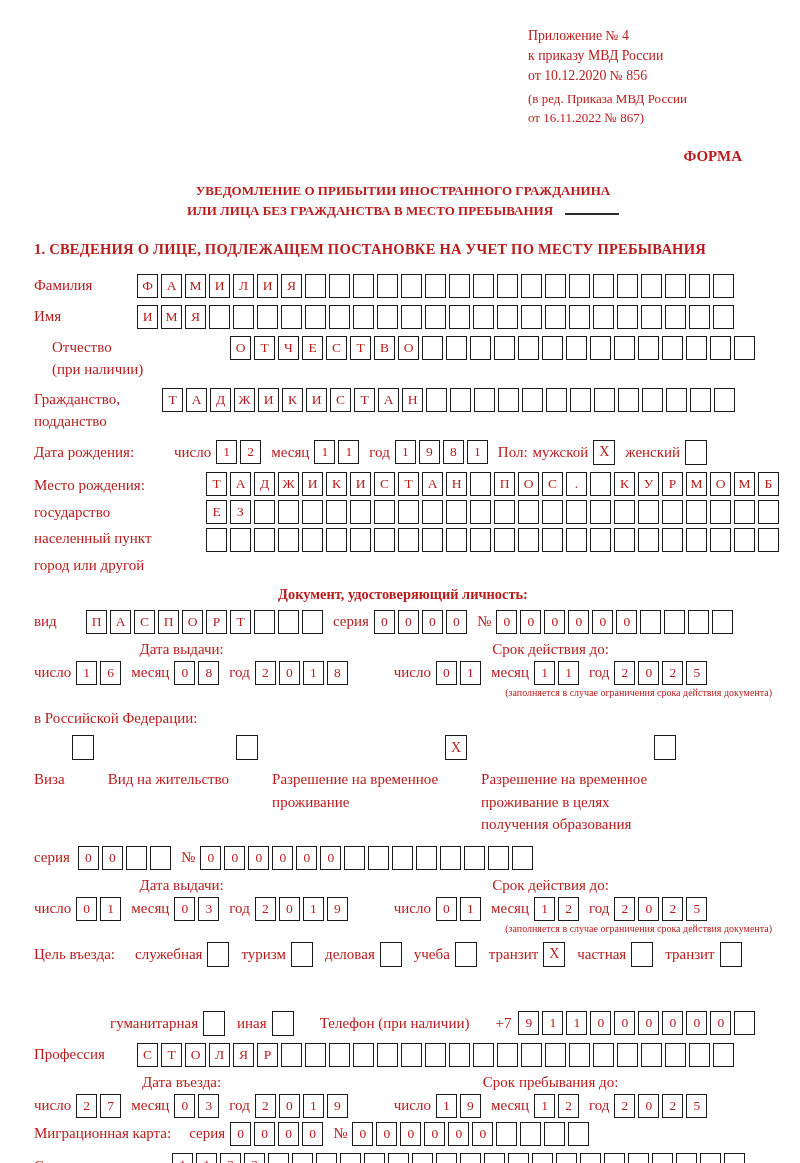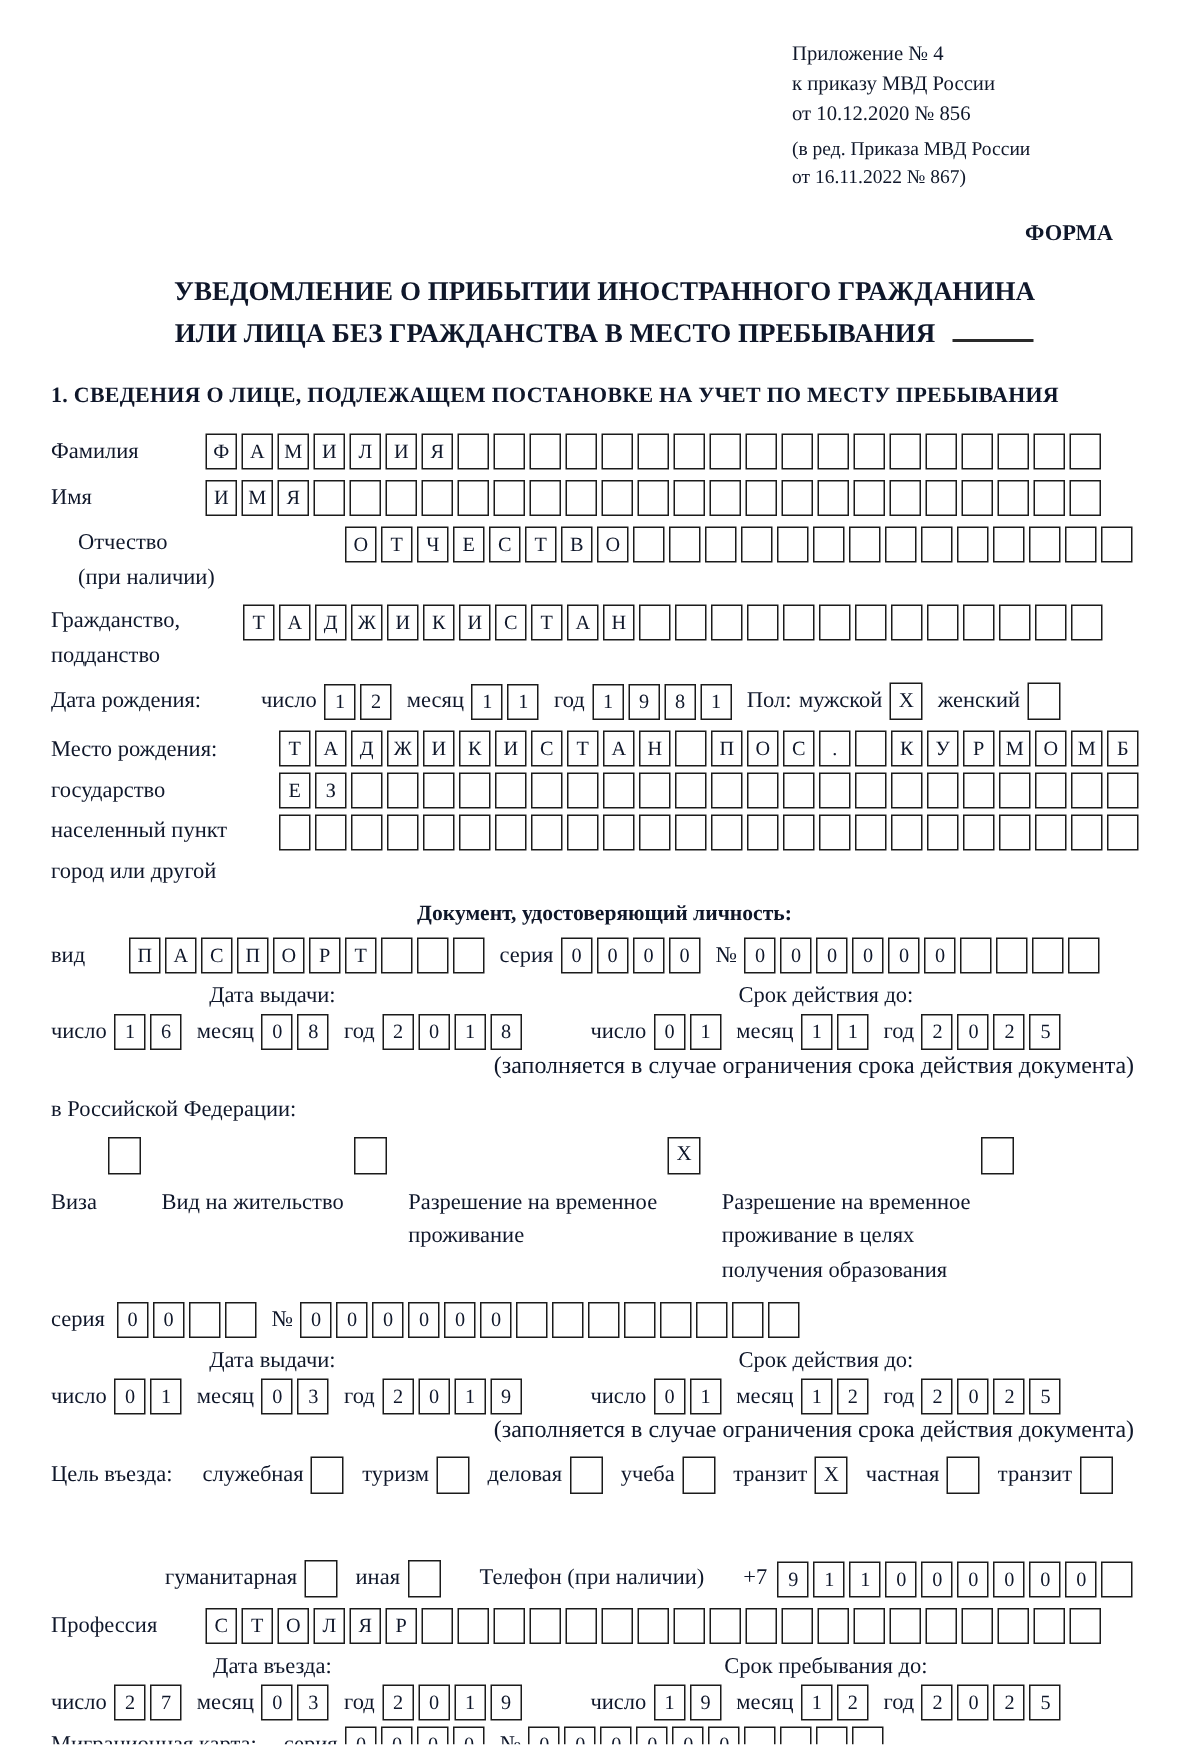--- a/index.html
+++ b/index.html
@@ -1,62 +1,62 @@
 <!DOCTYPE html>
 <html><head>
 <meta charset="utf-8">
 <style>
   * { box-sizing: border-box; margin: 0; padding: 0; }
   html,body { background:#fff; }
   .page {
-    width: 800px; height: 1163px; background: #fff; color: #0f172a;
+    width: 800px; height: 1163px; background: #fff; color: #b91c1c;
     font-family: "Liberation Serif", "DejaVu Serif", serif;
     font-size: 15px; padding: 26px 28px 8px 34px; overflow: hidden; position: relative;
   }
   .hdr { margin-left: auto; width: 244px; }
   .hdr-lines { white-space: pre-line; font-size: 13.8px; line-height: 1.45; }
   .hdr-ed { font-size: 13px; margin-top: 4px; }
   .forma { font-weight: bold; text-align: right; margin: 20px 30px 16px 0; font-size: 15px; }
-  .title { text-align: center; font-weight: bold; font-size: 18px; line-height: 1.55; }
+  .title { text-align: center; font-weight: bold; font-size: 13px; line-height: 1.55; }
   .uline { display: inline-block; width: 54px; border-bottom: 2.2px solid #2a2a2a; margin-left: 12px; height: 14px; }
   .sec-title { font-weight: bold; margin: 20px 0 16px 0; font-size: 14.6px; letter-spacing: .2px; }
   .row { display: flex; align-items: center; margin-bottom: 7px; }
   .row.top { align-items: flex-start; }
   .cells { display: inline-flex; gap: 3px; flex: none; }
   .cell {
     flex: none; width: 21px; height: 24px; border: 1.5px solid #1b1b1b;
     display: inline-flex; align-items: center; justify-content: center;
     font-size: 13.5px; background: #fff;
   }
   .chk {
     flex: none; width: 22px; height: 25px; border: 1.6px solid #1b1b1b;
     display: inline-flex; align-items: center; justify-content: center; font-size: 14px;
   }
   .lbl { flex: none; margin-right: 8px; }
   .ml2 { white-space: pre-line; line-height: 1.5; }
   .w95 { width: 95px; } .w170 { width: 170px; margin-left: 18px; } .w120 { width: 120px; }
   .w132 { width: 132px; } .w44 { width: 44px; }
   .sub { flex: none; margin: 0 5px 0 10px; }
   .sub1 { flex: none; margin-right: 5px; }
-  .twocol { display: flex; margin-bottom: 7px; }
+  .twocol { display: flex; margin-bottom: 7px; gap: 20px; }
   .twocol .labels { flex: none; line-height: 1.78; }
   .twocol .grids { display: flex; flex-direction: column; gap: 4px; }
   .bp-labels { width: 152px; }
   .lr-labels { width: 118px; }
   .doc-title { text-align: center; font-weight: bold; font-size: 14.4px; margin: 4px 0 7px 0; }
   .dates { display: flex; margin-bottom: 2px; }
   .dg-left { width: 40%; }
   .dg-right { width: 60%; }
   .dhead { text-align: center; margin-bottom: 3px; }
   .dg-right .dhead { text-align: center; }
   .dline { display: flex; align-items: center; }
   .dg-right .dline { justify-content: center; }
   .note-row { display: flex; margin: 2px 0 8px 0; }
   .note-spacer { width: 40%; }
-  .note-text { width: 60%; text-align: left; font-size: 16px; }
+  .note-text { width: 60%; text-align: right; font-size: 10px; }
   .intro { line-height: 1.7; margin-bottom: 4px; }
   .opts { display: flex; align-items: flex-start; margin: 2px 0 10px 0; }
   .opt { display: flex; align-items: flex-start; margin-right: 14px; }
   .opt:last-child { margin-right: 0; }
   .opt .olbl { white-space: pre-line; line-height: 1.5; margin-right: 7px; margin-top: 33px; }
   .purpose .plbl { flex: none; margin: 0 5px 0 12px; }
   .purpose .plbl:first-of-type { margin-left: 4px; }
   .indent { padding-left: 72px; margin-top: 44px; }
   .phone-lbl { flex: none; margin: 0 0 0 26px; }
   .prefix { flex: none; margin: 0 7px 0 26px; }

